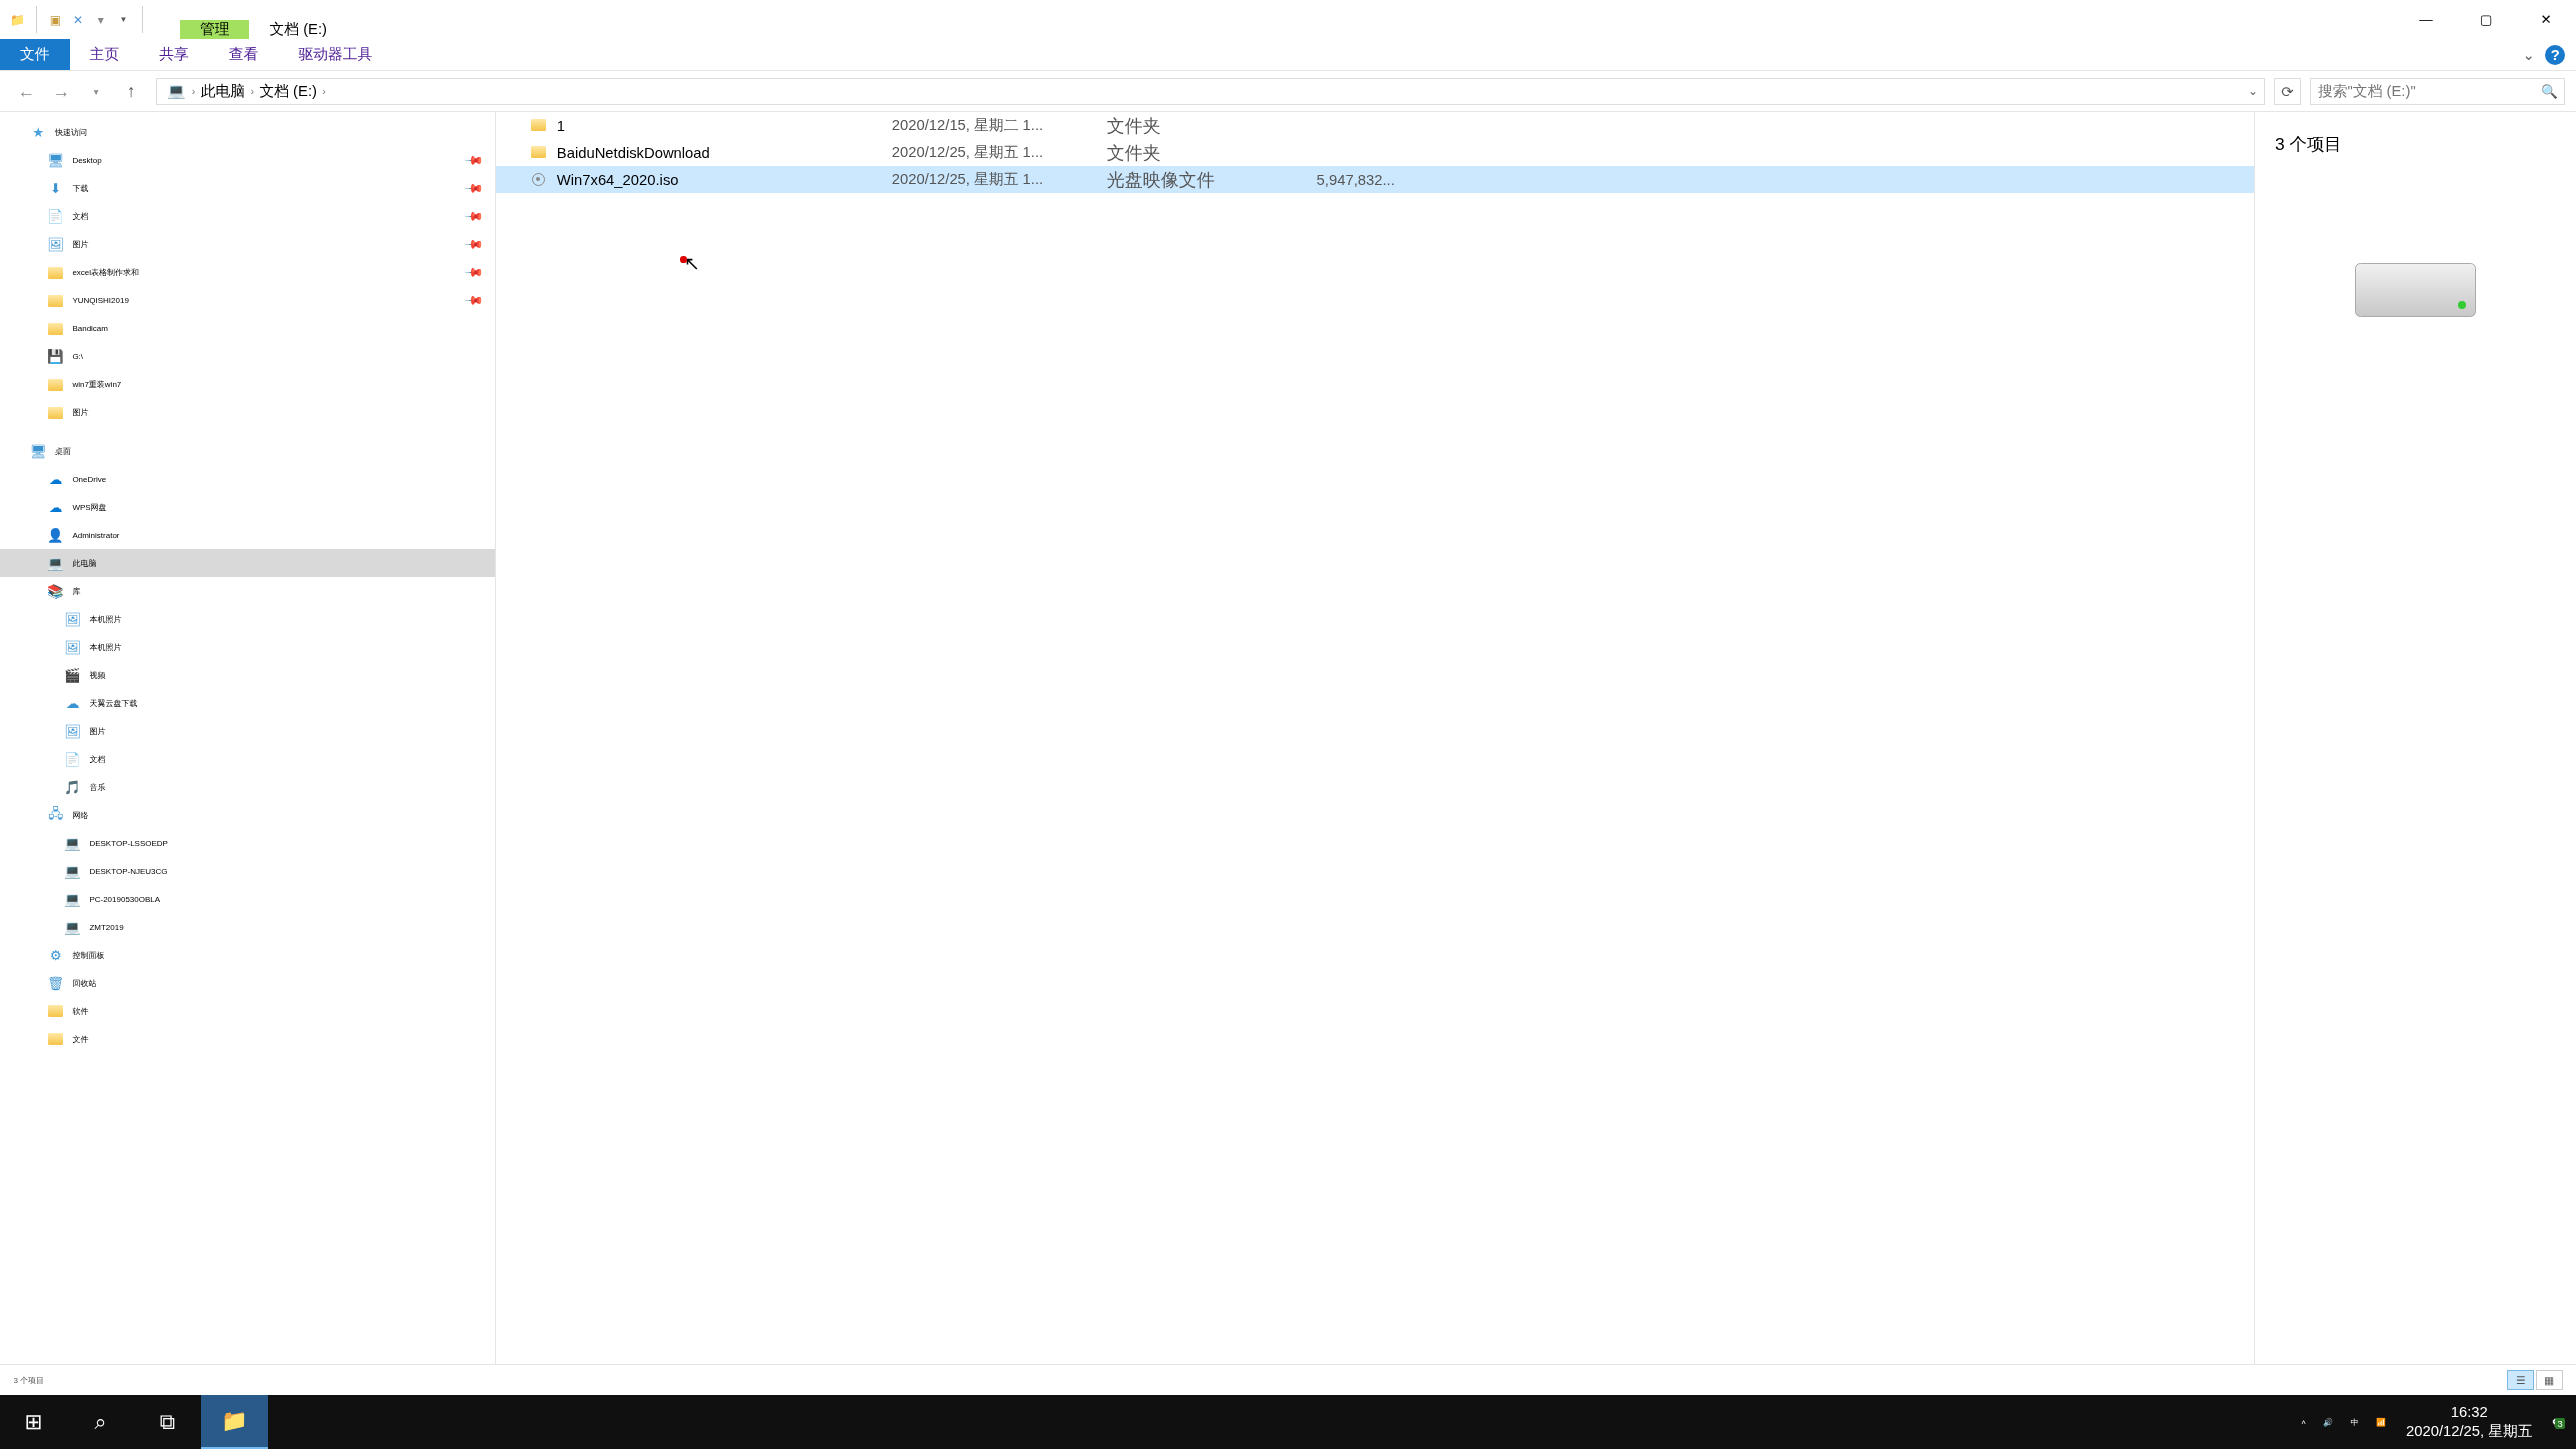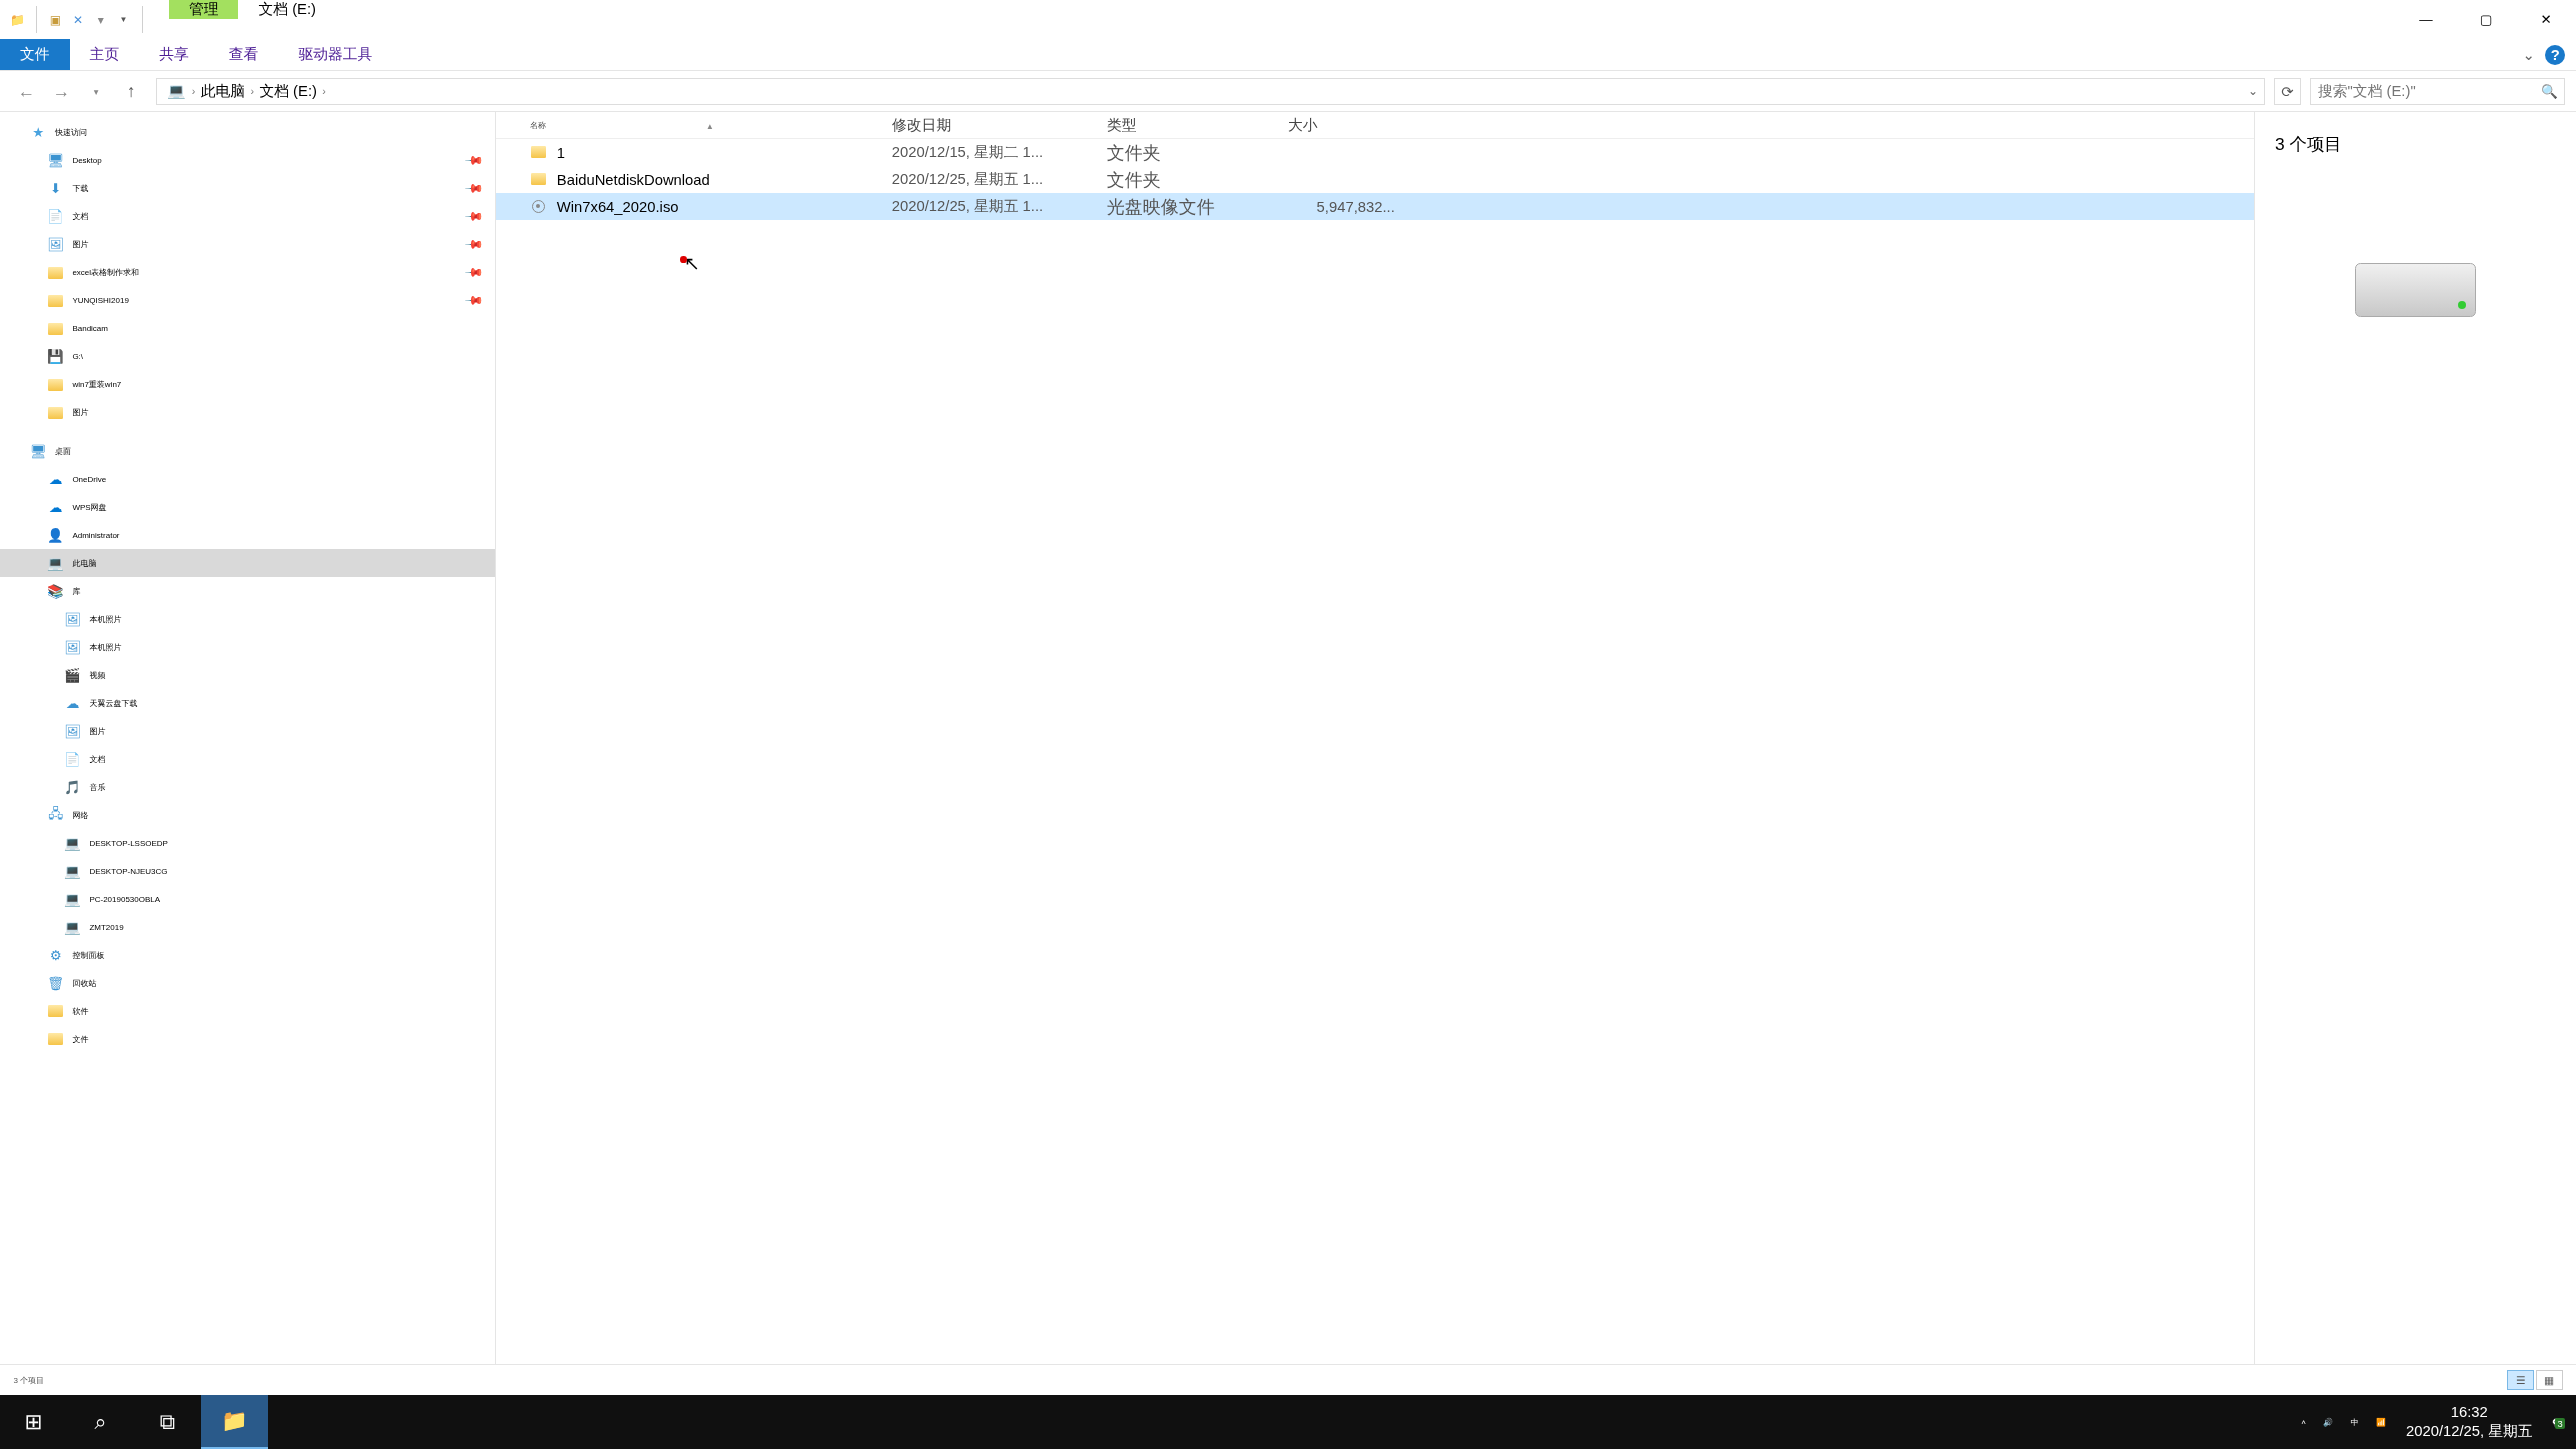--- a/index.html
+++ b/index.html
@@ -1,21 +1,21 @@
 <!DOCTYPE html>
 <html><head>
 <meta charset="utf-8">
 <style>
 *{box-sizing:border-box;margin:0;padding:0;font-family:"Microsoft YaHei","Segoe UI",sans-serif;font-size:8px;user-select:none}
 body{width:2576px;height:1449px;background:#fff;overflow:hidden;position:relative}
 .titlebar{height:39px;display:flex;align-items:center;background:#fff;border-bottom:0}
 .qat{display:flex;align-items:center;gap:6.7px;padding-left:9.4px}
 .qat-icon{width:16px;height:16px;display:flex;align-items:center;justify-content:center;font-size:12px}
 .qat-sep{width:0.7px;height:27px;background:#d0d0d0;margin:0 4px}
-.title-tabs{display:flex;align-items:flex-start;margin-left:22px;height:39px}
+.title-tabs{display:flex;align-items:flex-end;margin-left:33px;height:39px}
 .title-tab{padding:0 20px;display:flex;align-items:center;font-size:14.8px}
 .title-tab.contextual{background:#a3e05f}
 .title-tab.drive{padding-left:20px}
 .win-controls{margin-left:auto;display:flex}
 .win-btn{width:60px;height:39px;display:flex;align-items:center;justify-content:center;font-size:13.4px}
 .ribbon-tabs{height:31px;display:flex;align-items:stretch;background:#fff}
 .ribbon-tab{padding:0 20px;display:flex;align-items:center;font-size:14.8px;color:#4c1d95}
 .ribbon-tab.file{background:#1979ca;color:#fff}
 .ribbon-collapse{margin-left:auto;display:flex;align-items:center;gap:6.7px;padding-right:10.7px}
 .ribbon-collapse span{width:20px;height:20px;display:flex;align-items:center;justify-content:center;font-size:14.8px}
@@ -292,29 +292,20 @@
     <div class="tree-item depth1">
         <span class="ti-icon">
           <span class="folder-ico"></span>
         </span>
         <span>文件</span>
       </div>
   </div>
 
   <div class="content">
     <div class="listpane">
-      <div class="col-headers">
-        <div class="col name">
-            <span>名称</span>
-            <span class="sort-ind">▴</span>
-          </div>
-        <div class="col date">修改日期</div>
-        <div class="col type">类型</div>
-        <div class="col size">大小</div>
-      </div>
       <div id="filelist">
           <div class="filerow">
             <span class="fr-icon">
               <span class="folder-ico"></span>
             </span>
             <span class="fr-name">1</span>
             <span class="fr-date">2020/12/15, 星期二 1...</span>
             <span class="fr-type">文件夹</span>
             <span class="fr-size"></span>
           </div>

